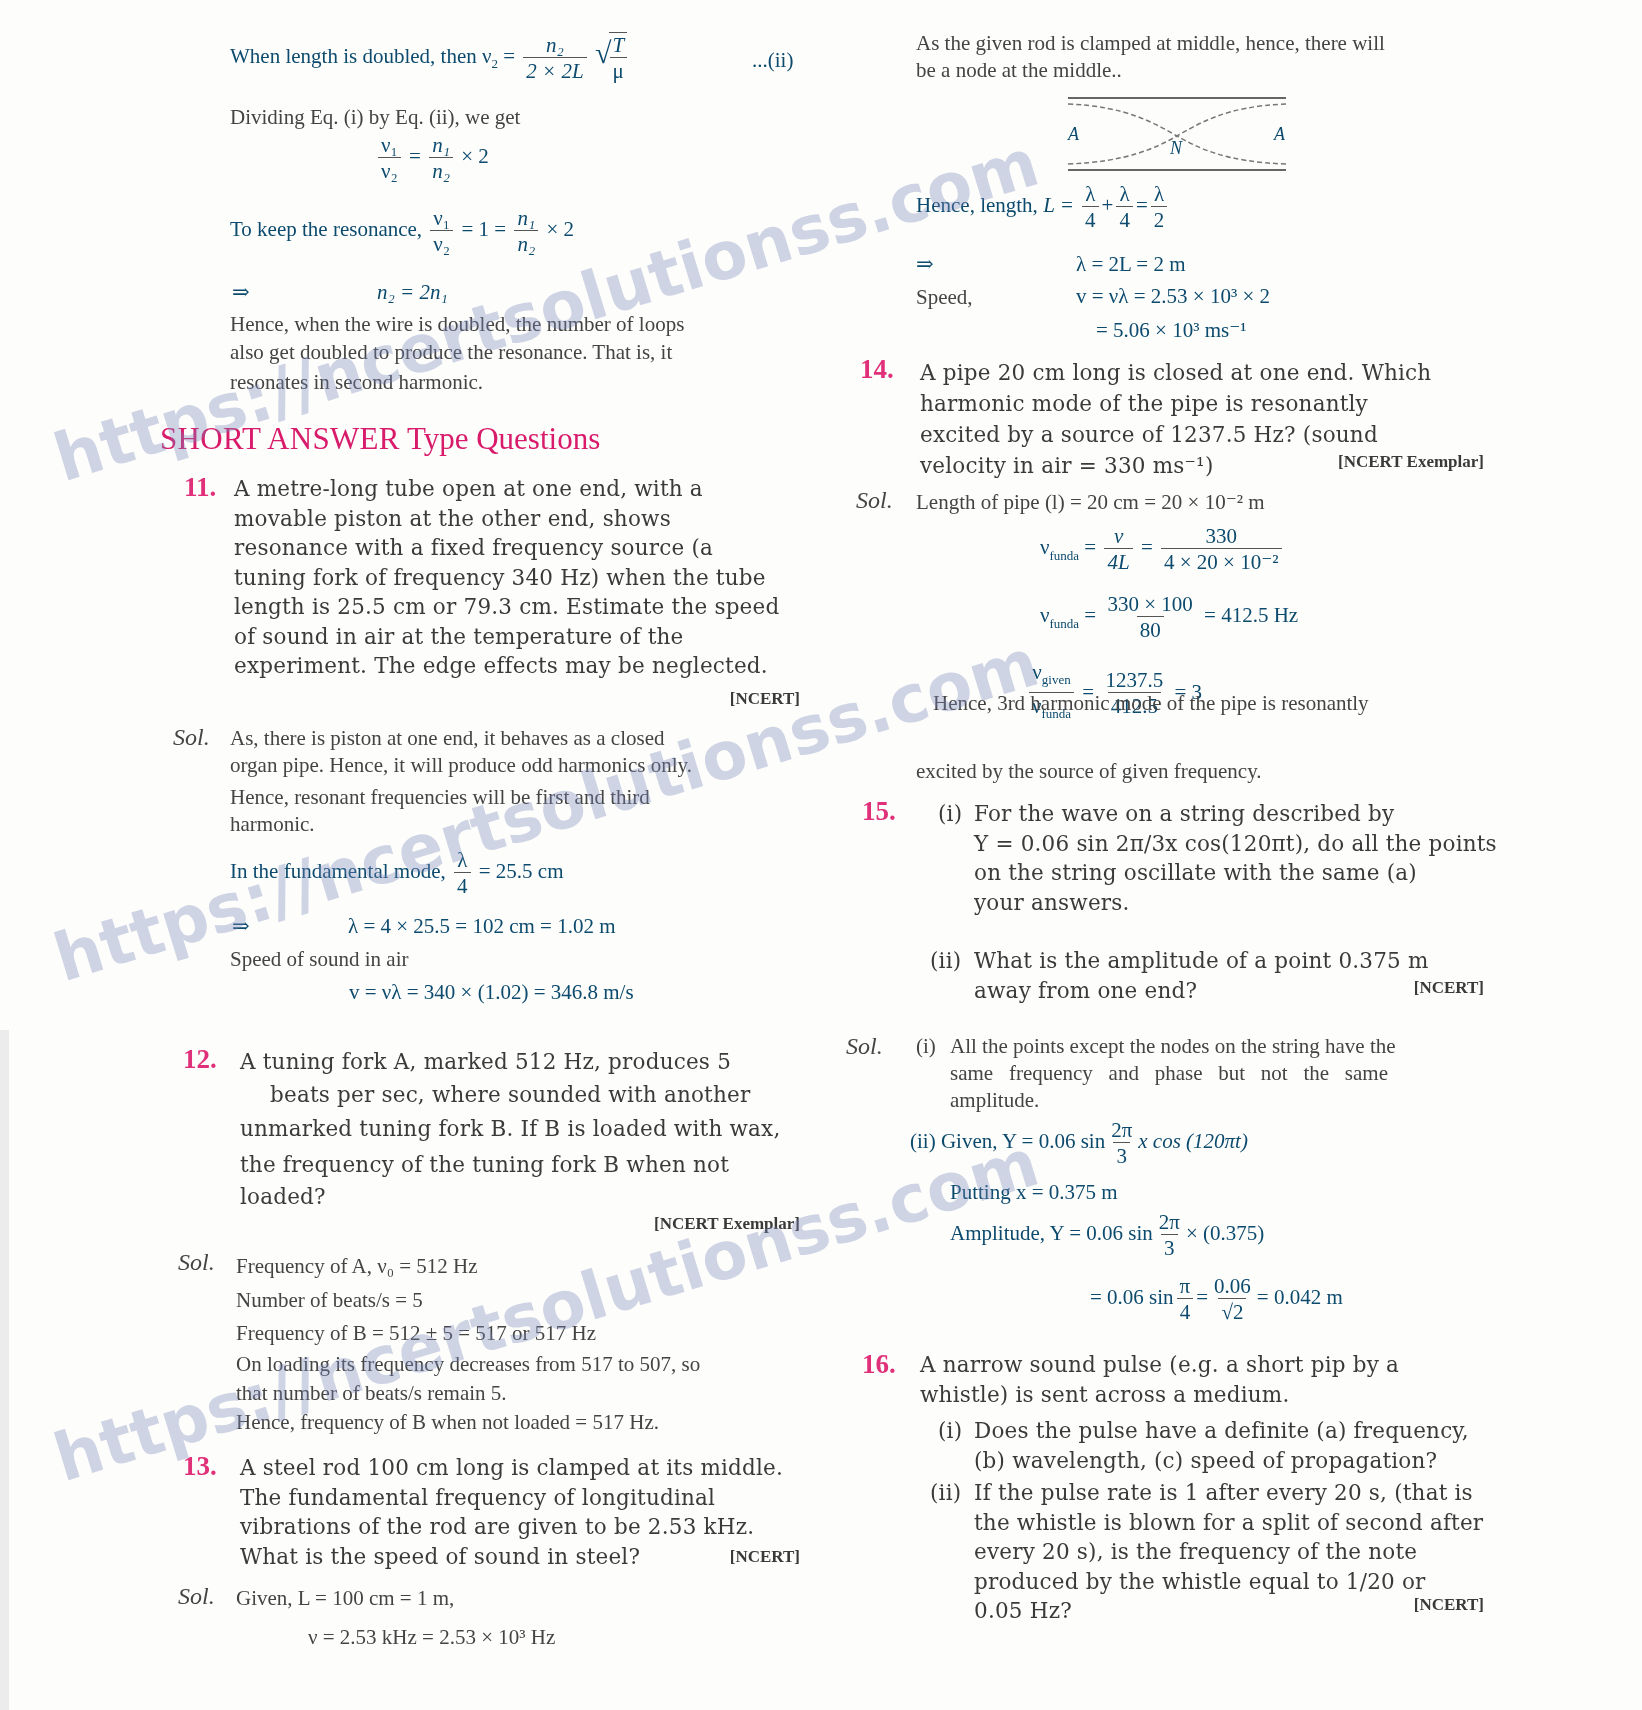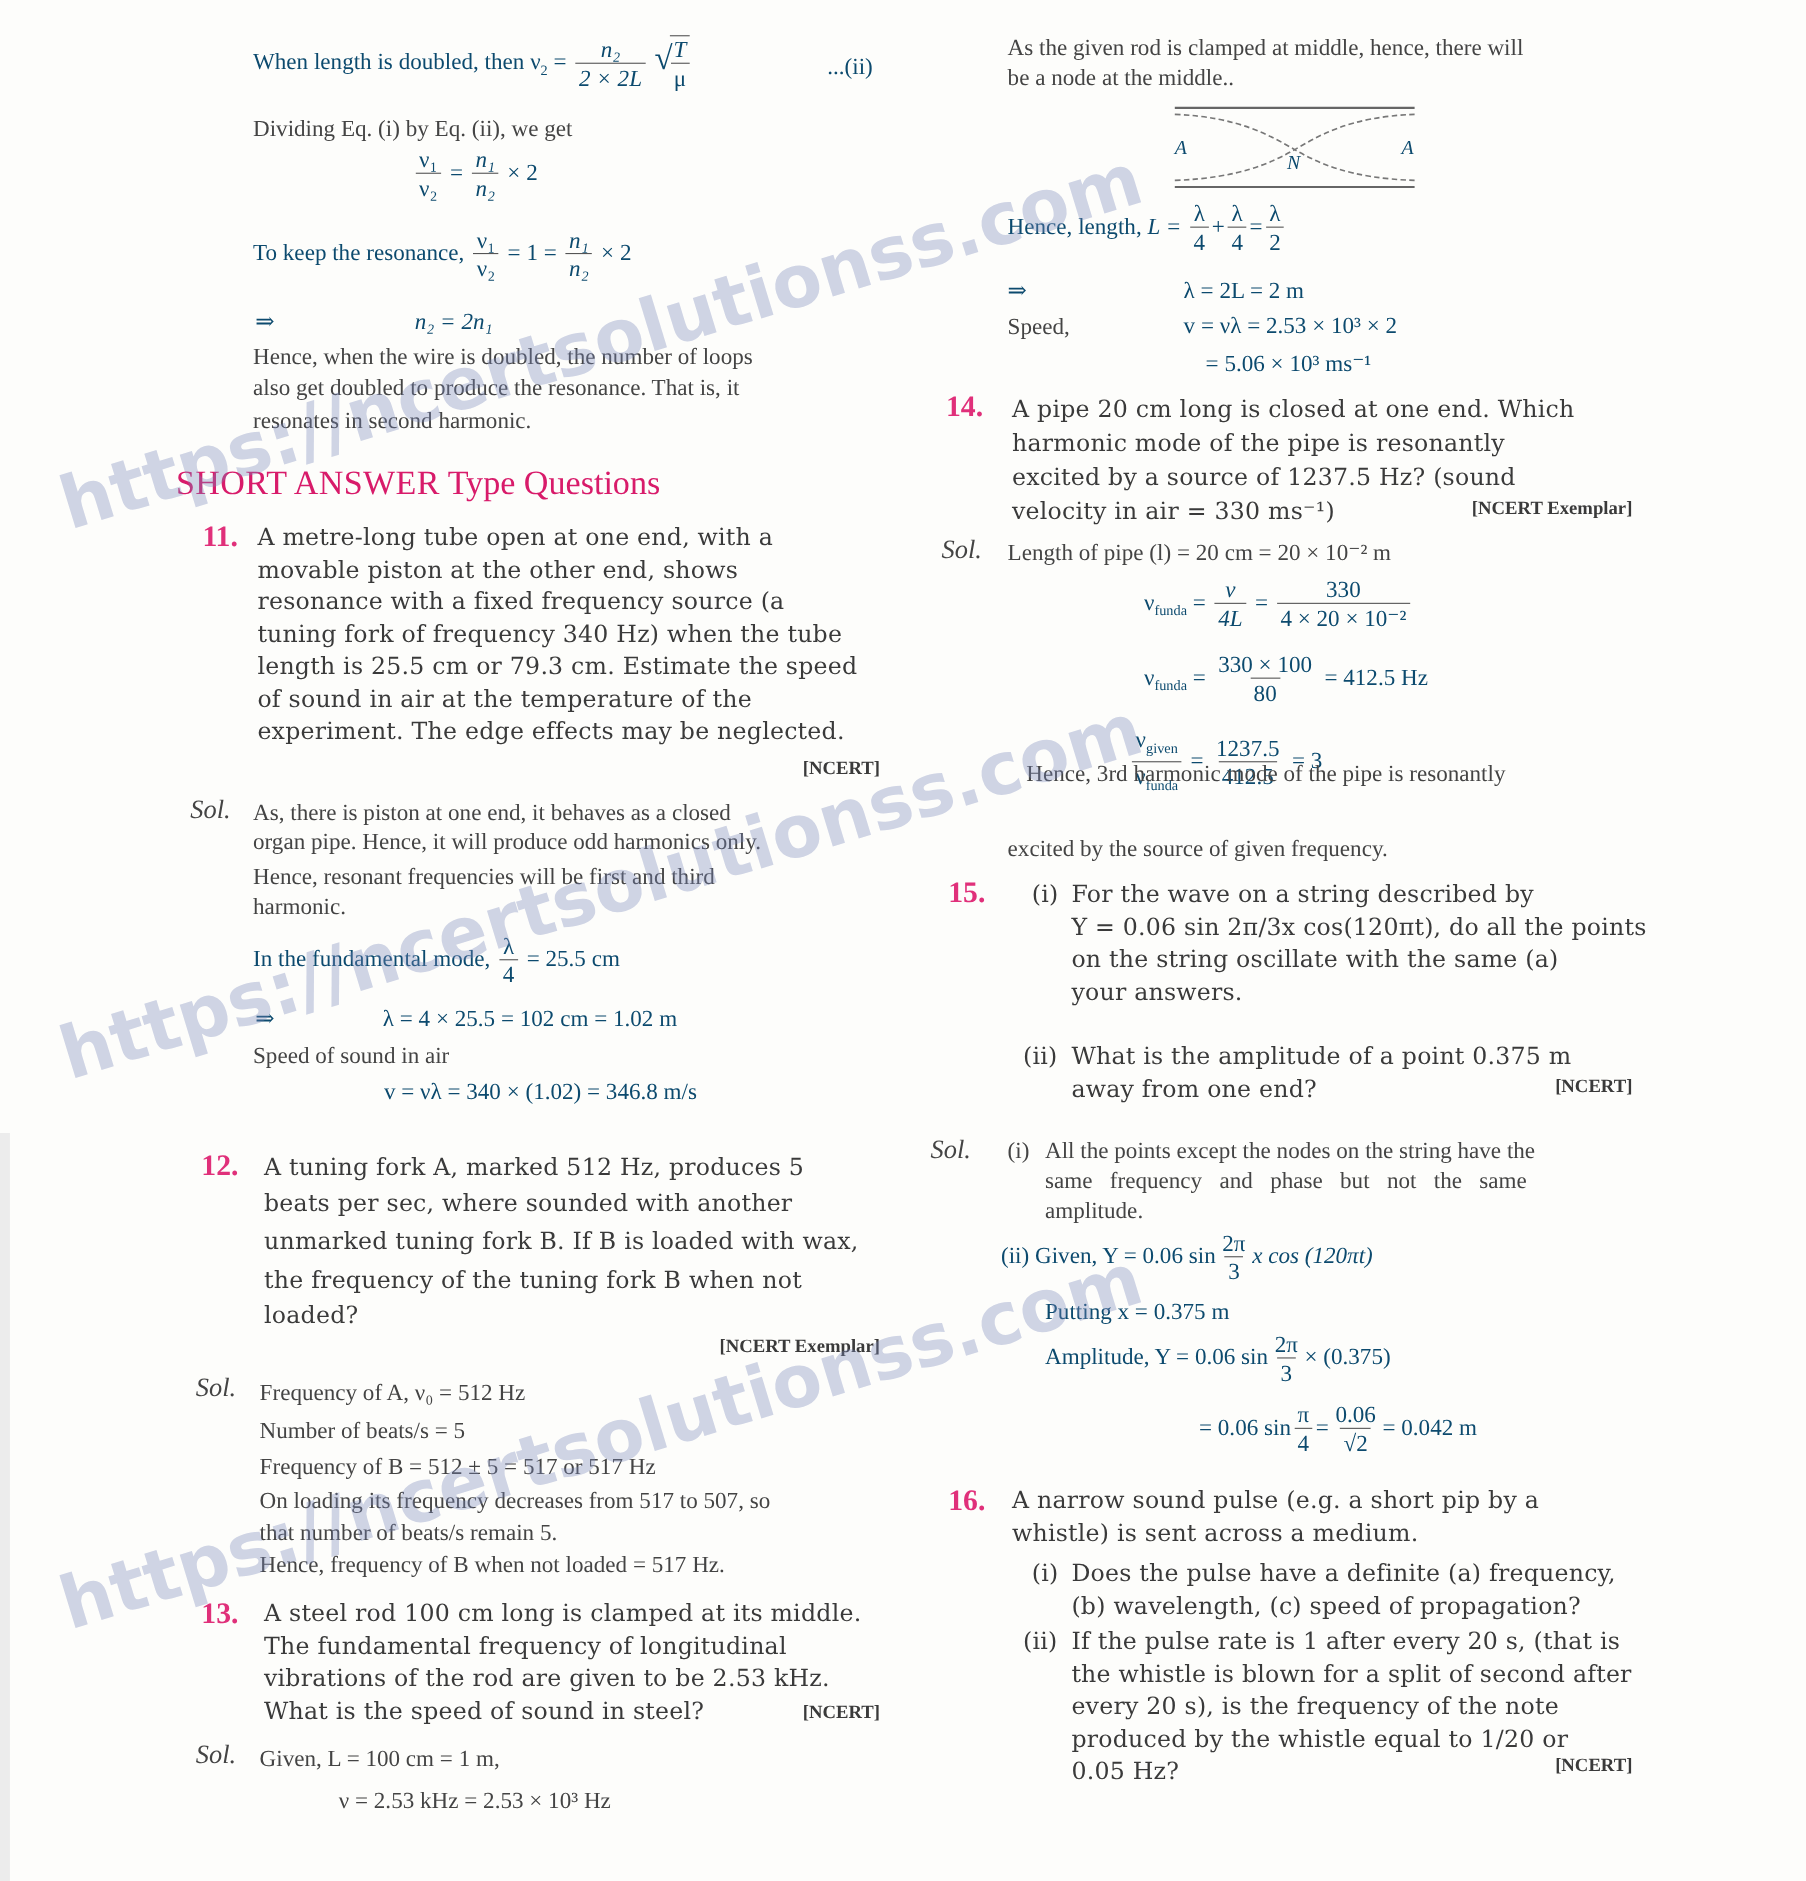--- a/index.html
+++ b/index.html
@@ -114,21 +114,21 @@
     <span>= 25.5 cm</span>
   </div>
   <div class="abs math" style="left:232px;top:914px;">⇒</div>
   <div class="abs math" style="left:348px;top:914px;">λ = 4 × 25.5 = 102 cm = 1.02 m</div>
   <div class="abs sol-txt" style="left:230px;top:946px;">Speed of sound in air</div>
   <div class="abs math" style="left:349px;top:980px;">v = νλ = 340 × (1.02) = 346.8 m/s</div>
 
   <div class="abs qnum" style="left:183px;top:1044px;">12.</div>
   <div class="abs" style="left:240px;top:1045px;">
     <div class="q-txt" style="line-height:33px;">A tuning fork A, marked 512 Hz, produces 5</div>
-    <div class="q-txt" style="line-height:33px;">beats per sec, where sounded with another</div>
+    <div class="q-txt" style="line-height:33px;text-align:center;">beats per sec, where sounded with another</div>
     <div class="q-txt" style="line-height:35px;">unmarked tuning fork B. If B is loaded with wax,</div>
     <div class="q-txt" style="line-height:37px;">the frequency of the tuning fork B when not</div>
     <div class="q-txt" style="line-height:28px;">loaded?</div>
   </div>
   <div class="abs ref" style="right:842px;top:1214px;">[NCERT Exemplar]</div>
 
   <div class="abs sol" style="left:178px;top:1249px;">Sol.</div>
   <div class="abs" style="left:236px;top:1250px;">
     <div class="sol-txt" style="line-height:33px;">Frequency of A, ν₀ = 512 Hz</div>
     <div class="sol-txt" style="line-height:34px;">Number of beats/s = 5</div>

